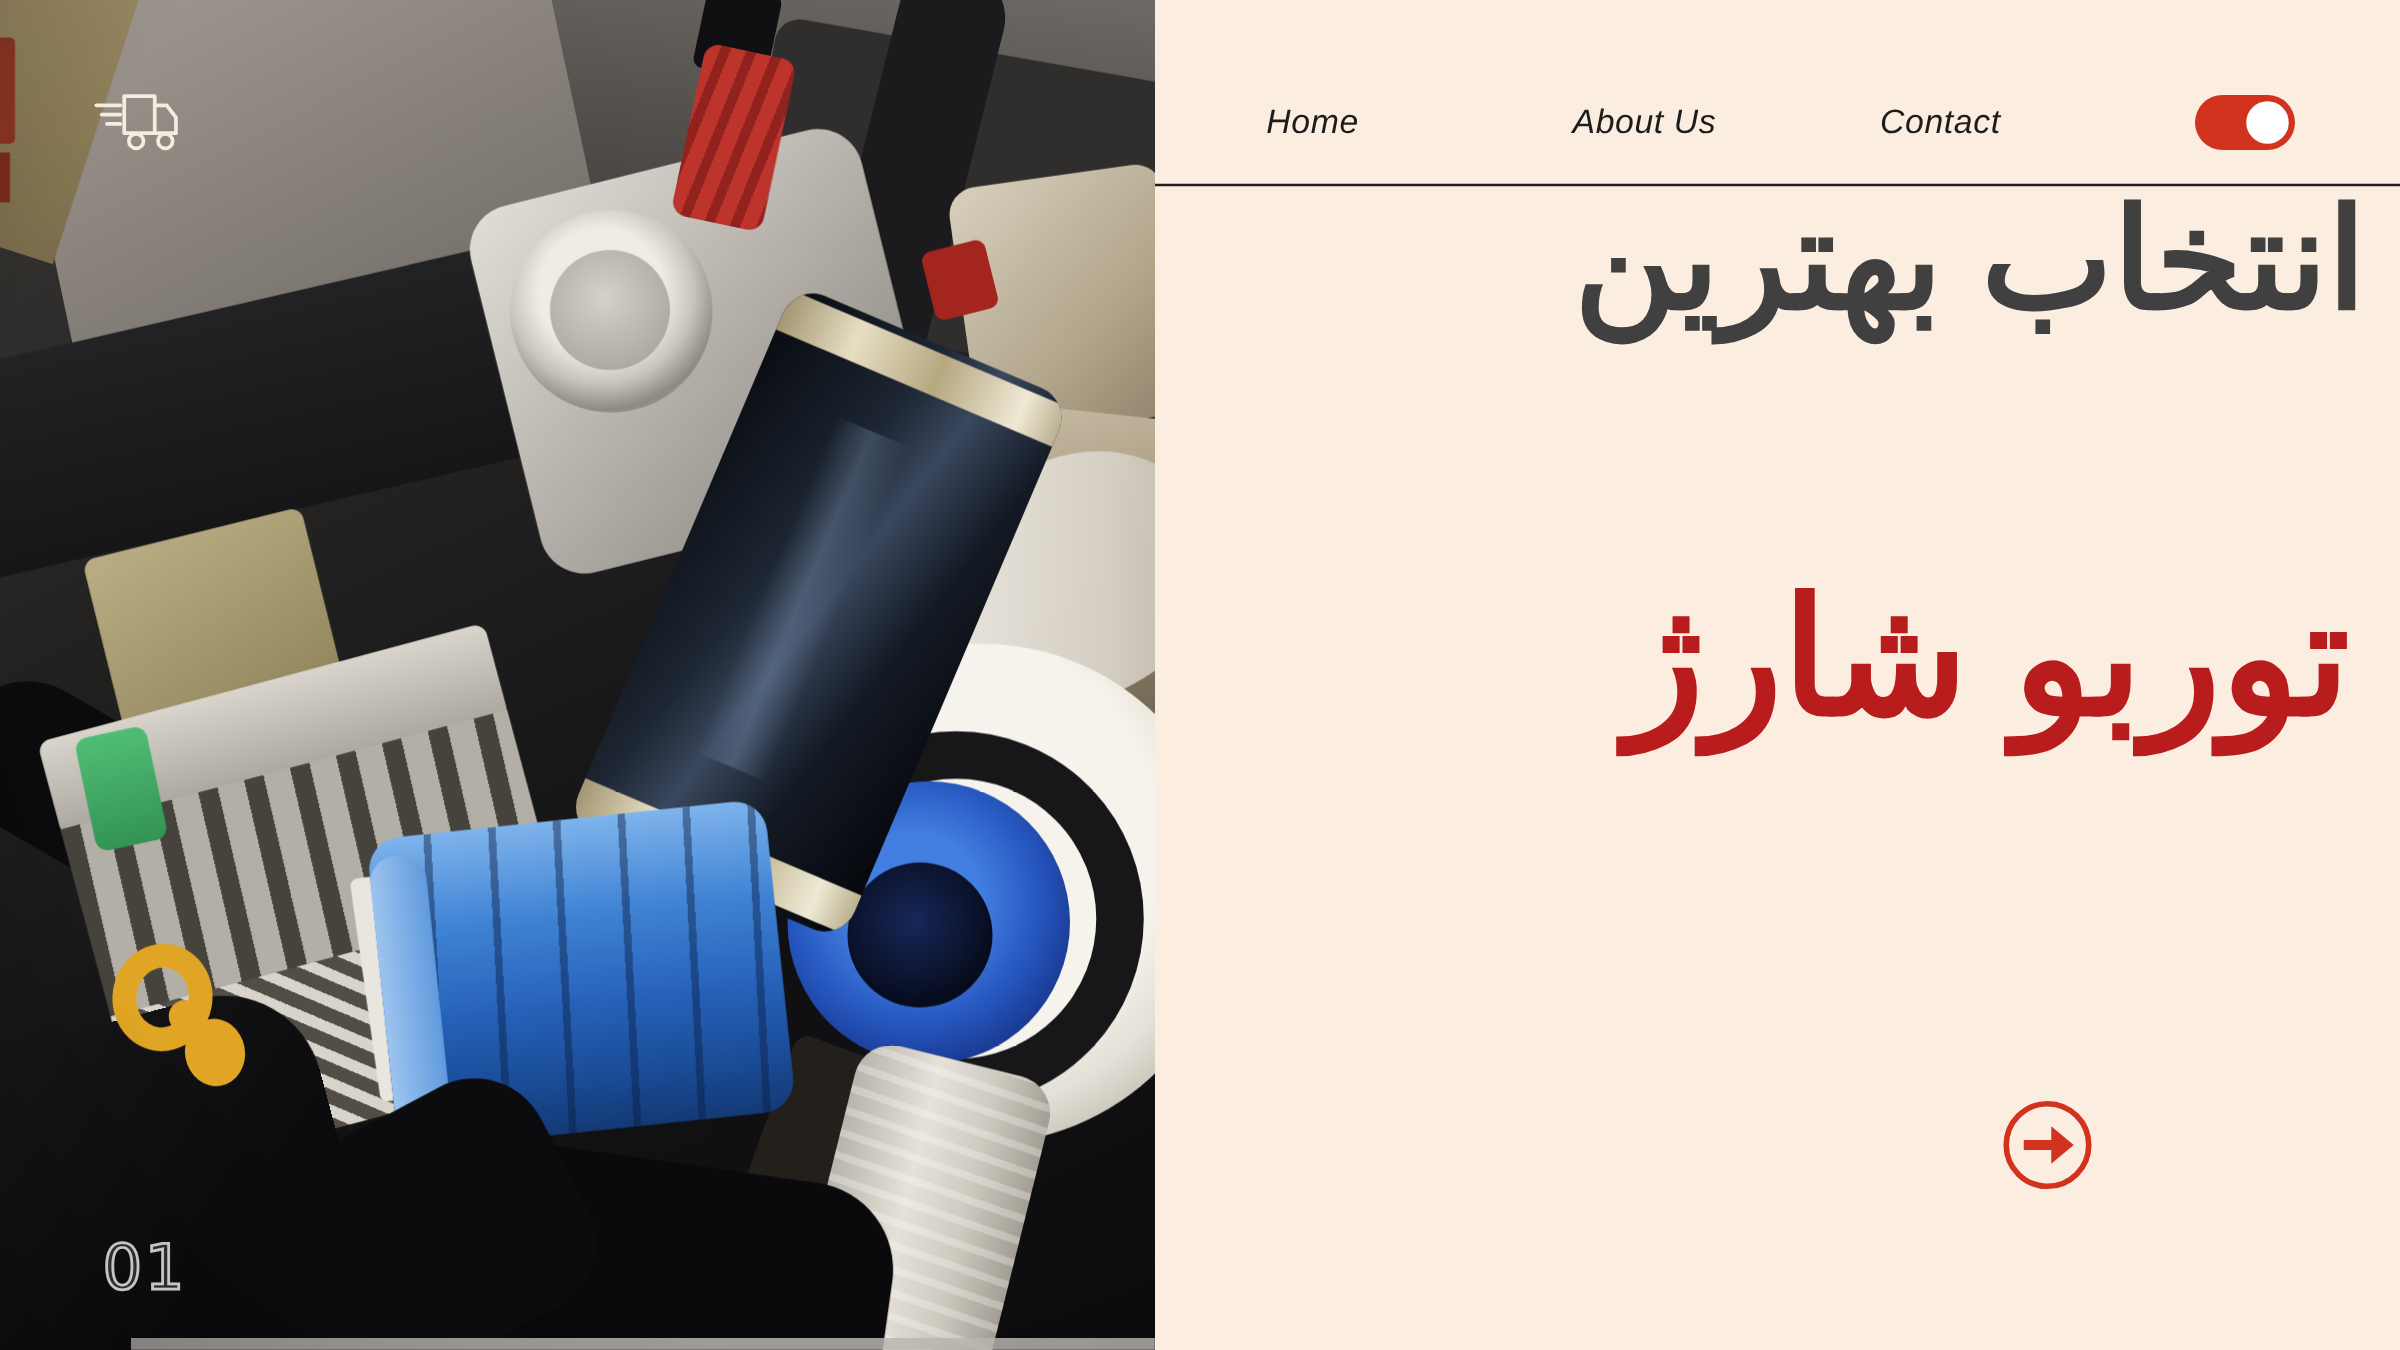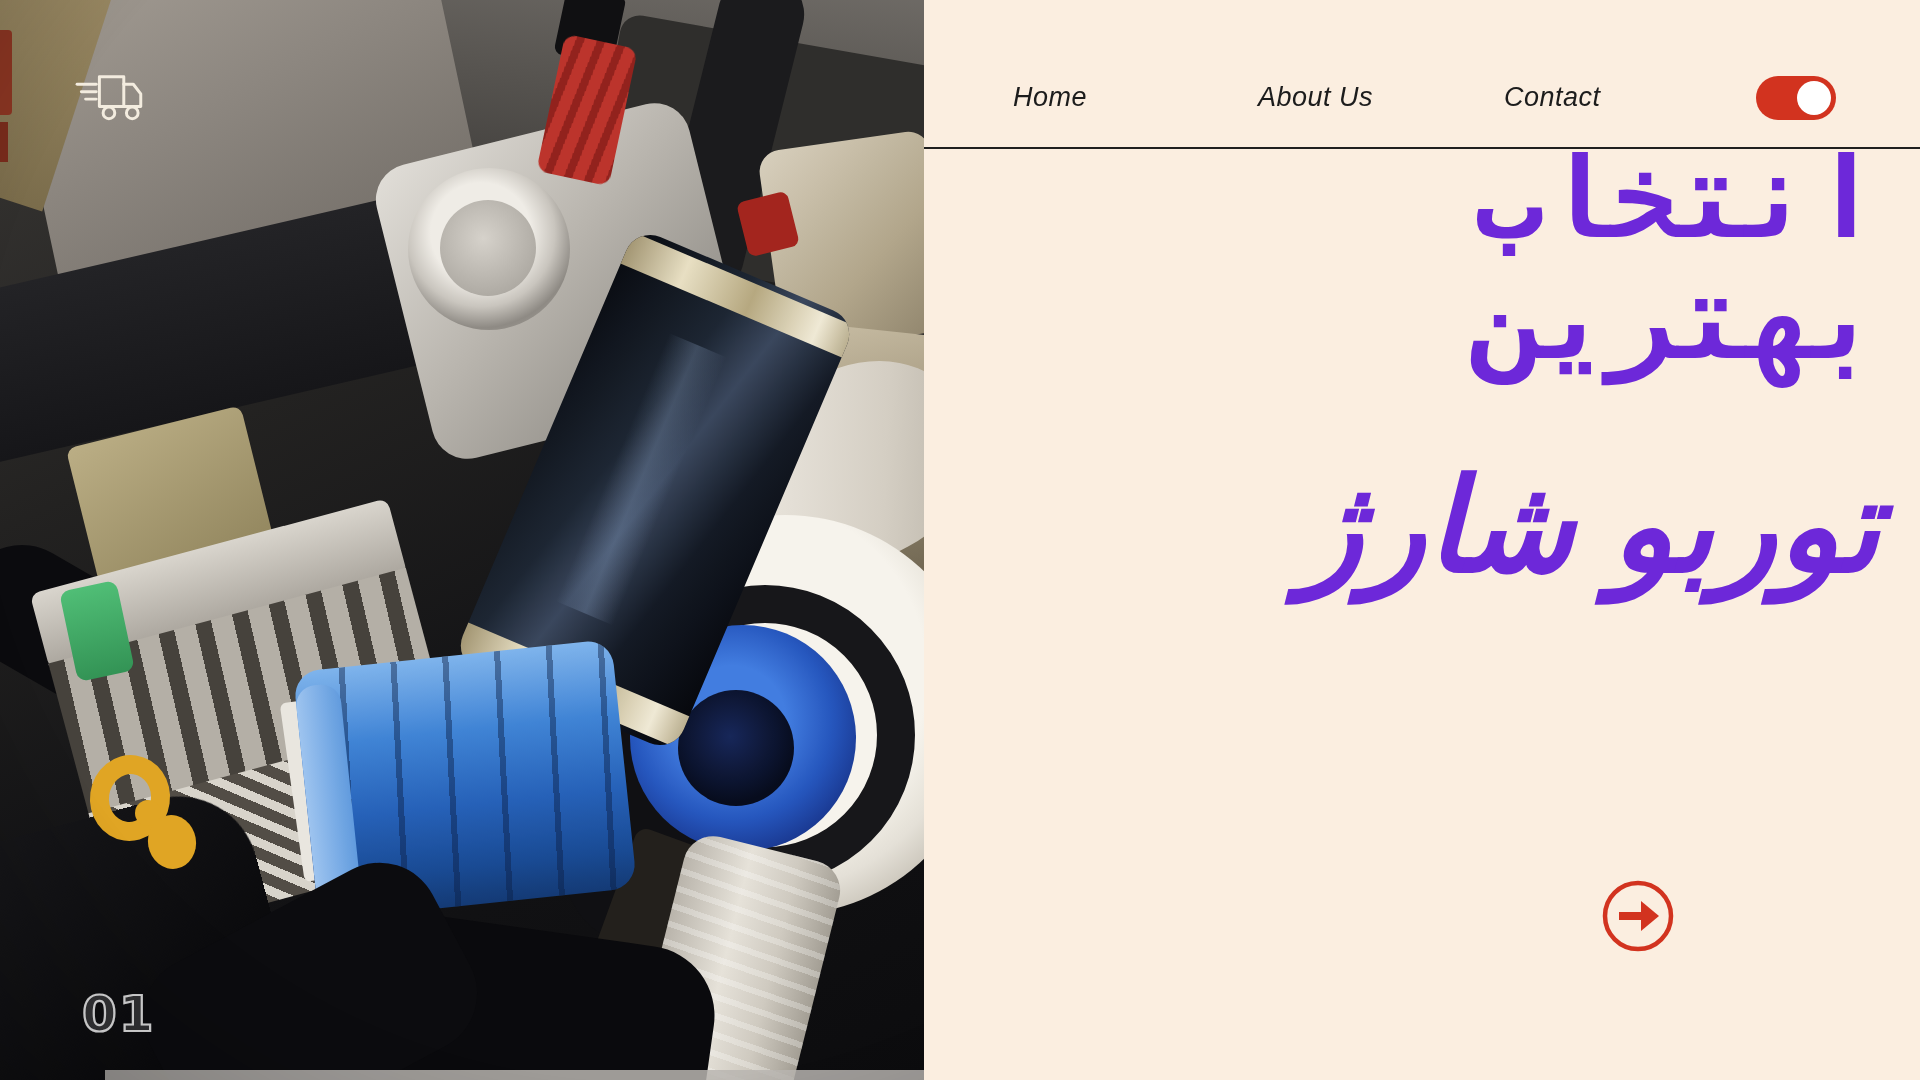--- a/index.html
+++ b/index.html
@@ -13,24 +13,24 @@
   .nav-item{top:82px;font-size:27px;color:#1c1c1c;letter-spacing:.5px;cursor:pointer;font-style:italic;}
   .nav-home{left:1013px;} .nav-about{left:1258px;} .nav-contact{left:1504px;}
 
   .toggle{left:1756px;top:76px;width:80px;height:44px;border-radius:22px;
           background:#D2331F;cursor:pointer;}
   .toggle .knob{position:absolute;right:5px;top:5px;width:34px;height:34px;
                 border-radius:50%;background:#FFFFFF;}
 
   .nav-rule{left:924px;top:147px;width:996px;height:0;border-top:2px solid #1f1f1f;}
 
-  .hero-title{right:40px;top:148px;width:860px;text-align:right;direction:rtl;
-              font-size:112px;line-height:1.08;font-weight:bold;color:#6d28d9;font-family:Liberation Mono, monospace;}
+  .hero-title{right:27px;top:148px;width:860px;text-align:right;direction:rtl;
+              font-size:112px;line-height:1.08;font-weight:bold;color:#404040;}
   .hero-red{right:40px;top:448px;width:860px;text-align:right;direction:rtl;
-            font-size:130px;line-height:1.2;font-weight:bold;color:#6d28d9;font-style:italic;}
+            font-size:130px;line-height:1.2;font-weight:bold;color:#b91c1c;}
 
   .desc-box{left:1011px;top:851px;width:469px;height:133px;background:#D5331F;
             display:flex;flex-direction:column;justify-content:center;
             text-align:center;direction:rtl;}
   .desc-box div{font-size:29px;line-height:1.36;color:#FBEFE3;font-weight:600;}
 
   .cta{left:1600px;top:878px;width:76px;height:76px;cursor:pointer;}
 
   
   .photo{left:0;top:0;width:924px;height:1080px;overflow:hidden;
@@ -128,21 +128,21 @@
   .hose4{left:150px;top:905px;width:320px;height:200px;transform:rotate(-28deg);
          background:#0c0c0f;border-radius:60px;}
   .y-ring{left:90px;top:755px;width:80px;height:86px;border-radius:50%;
           border:19px solid #e3a51d;box-sizing:border-box;transform:rotate(8deg);}
   .y-stem{left:135px;top:800px;width:26px;height:26px;border-radius:50%;background:#e3a51d;}
   .y-blob{left:148px;top:815px;width:48px;height:54px;border-radius:50%;
           background:#e3a51d;transform:rotate(-10deg);}
   .floor-strip{left:105px;top:1070px;width:819px;height:10px;background:#b8b5b0;opacity:.85;}
 
   .brand{left:75px;top:70px;cursor:pointer;}
-  .slide-no{left:82px;top:985px;font-size:50px;font-weight:bold;letter-spacing:2px;
+  .slide-no{left:82px;top:985px;font-size:50px;font-weight:normal;letter-spacing:2px;
             font-family:"DejaVu Sans",sans-serif;color:rgba(200,200,200,.18);
             -webkit-text-stroke:2.2px rgba(228,228,228,.85);}
 </style>
 </head>
 <body>
 
 <div class="stage">
 
   <div class="abs photo">
     <div class="shapes">

